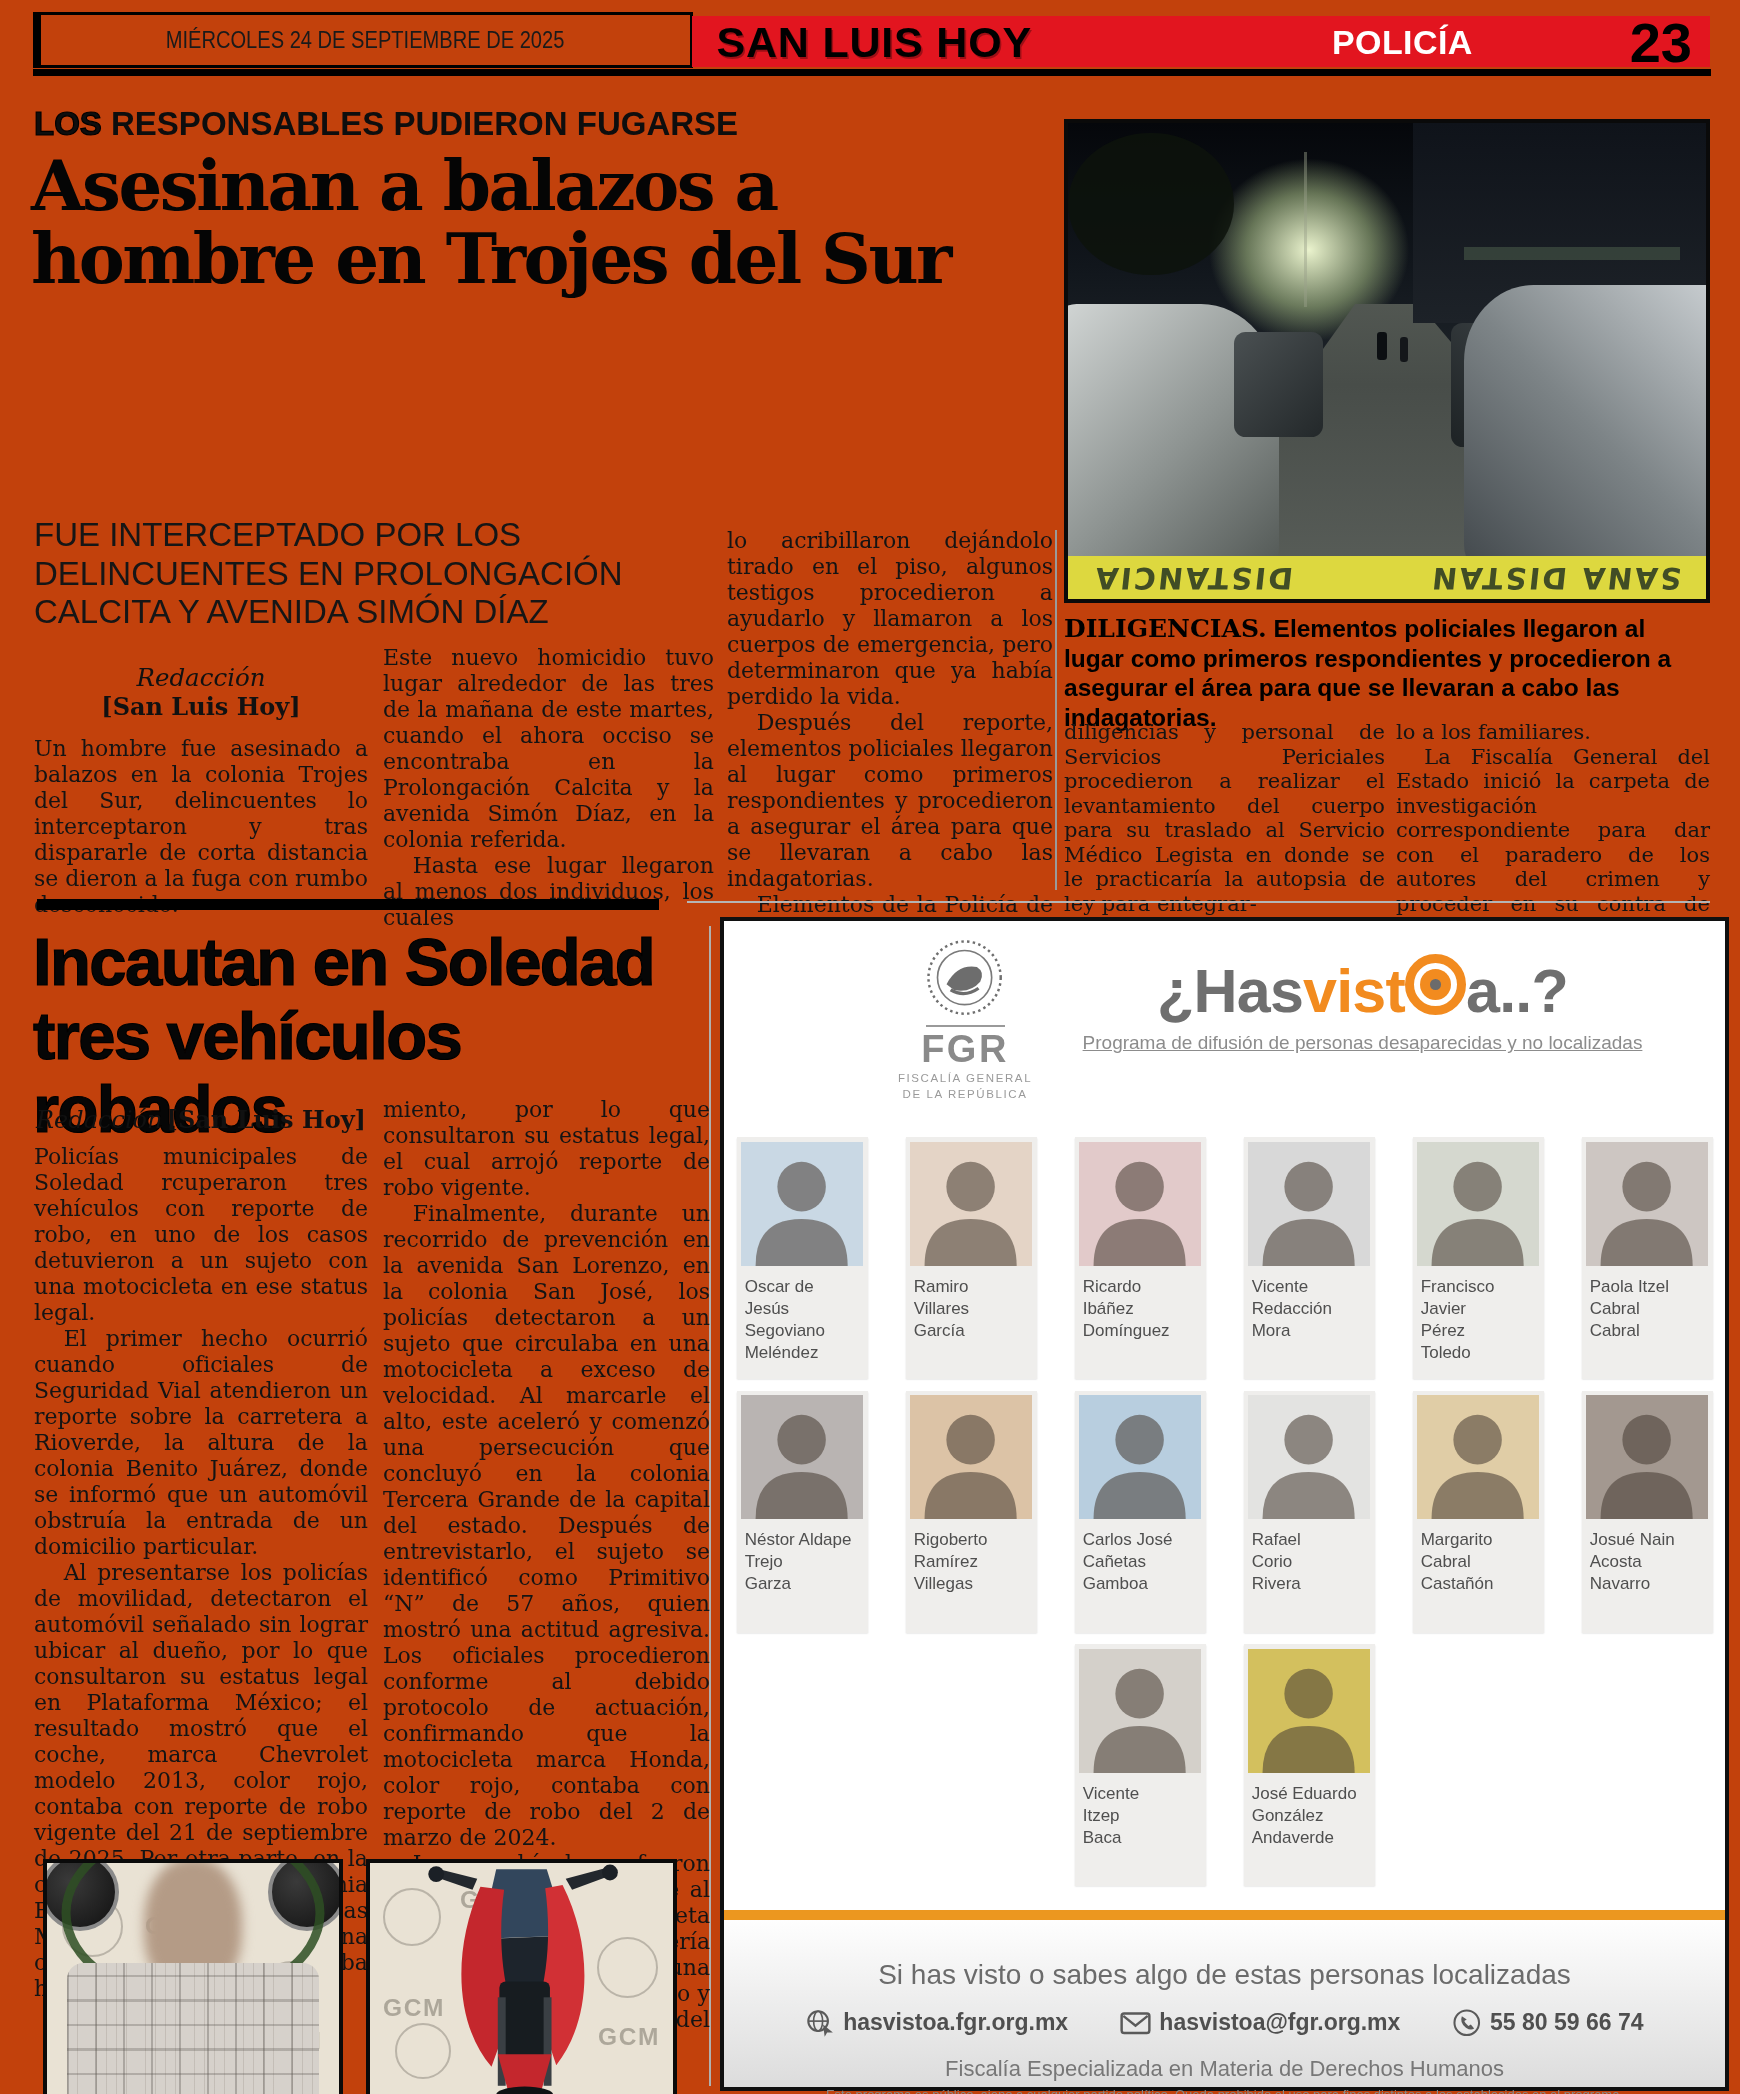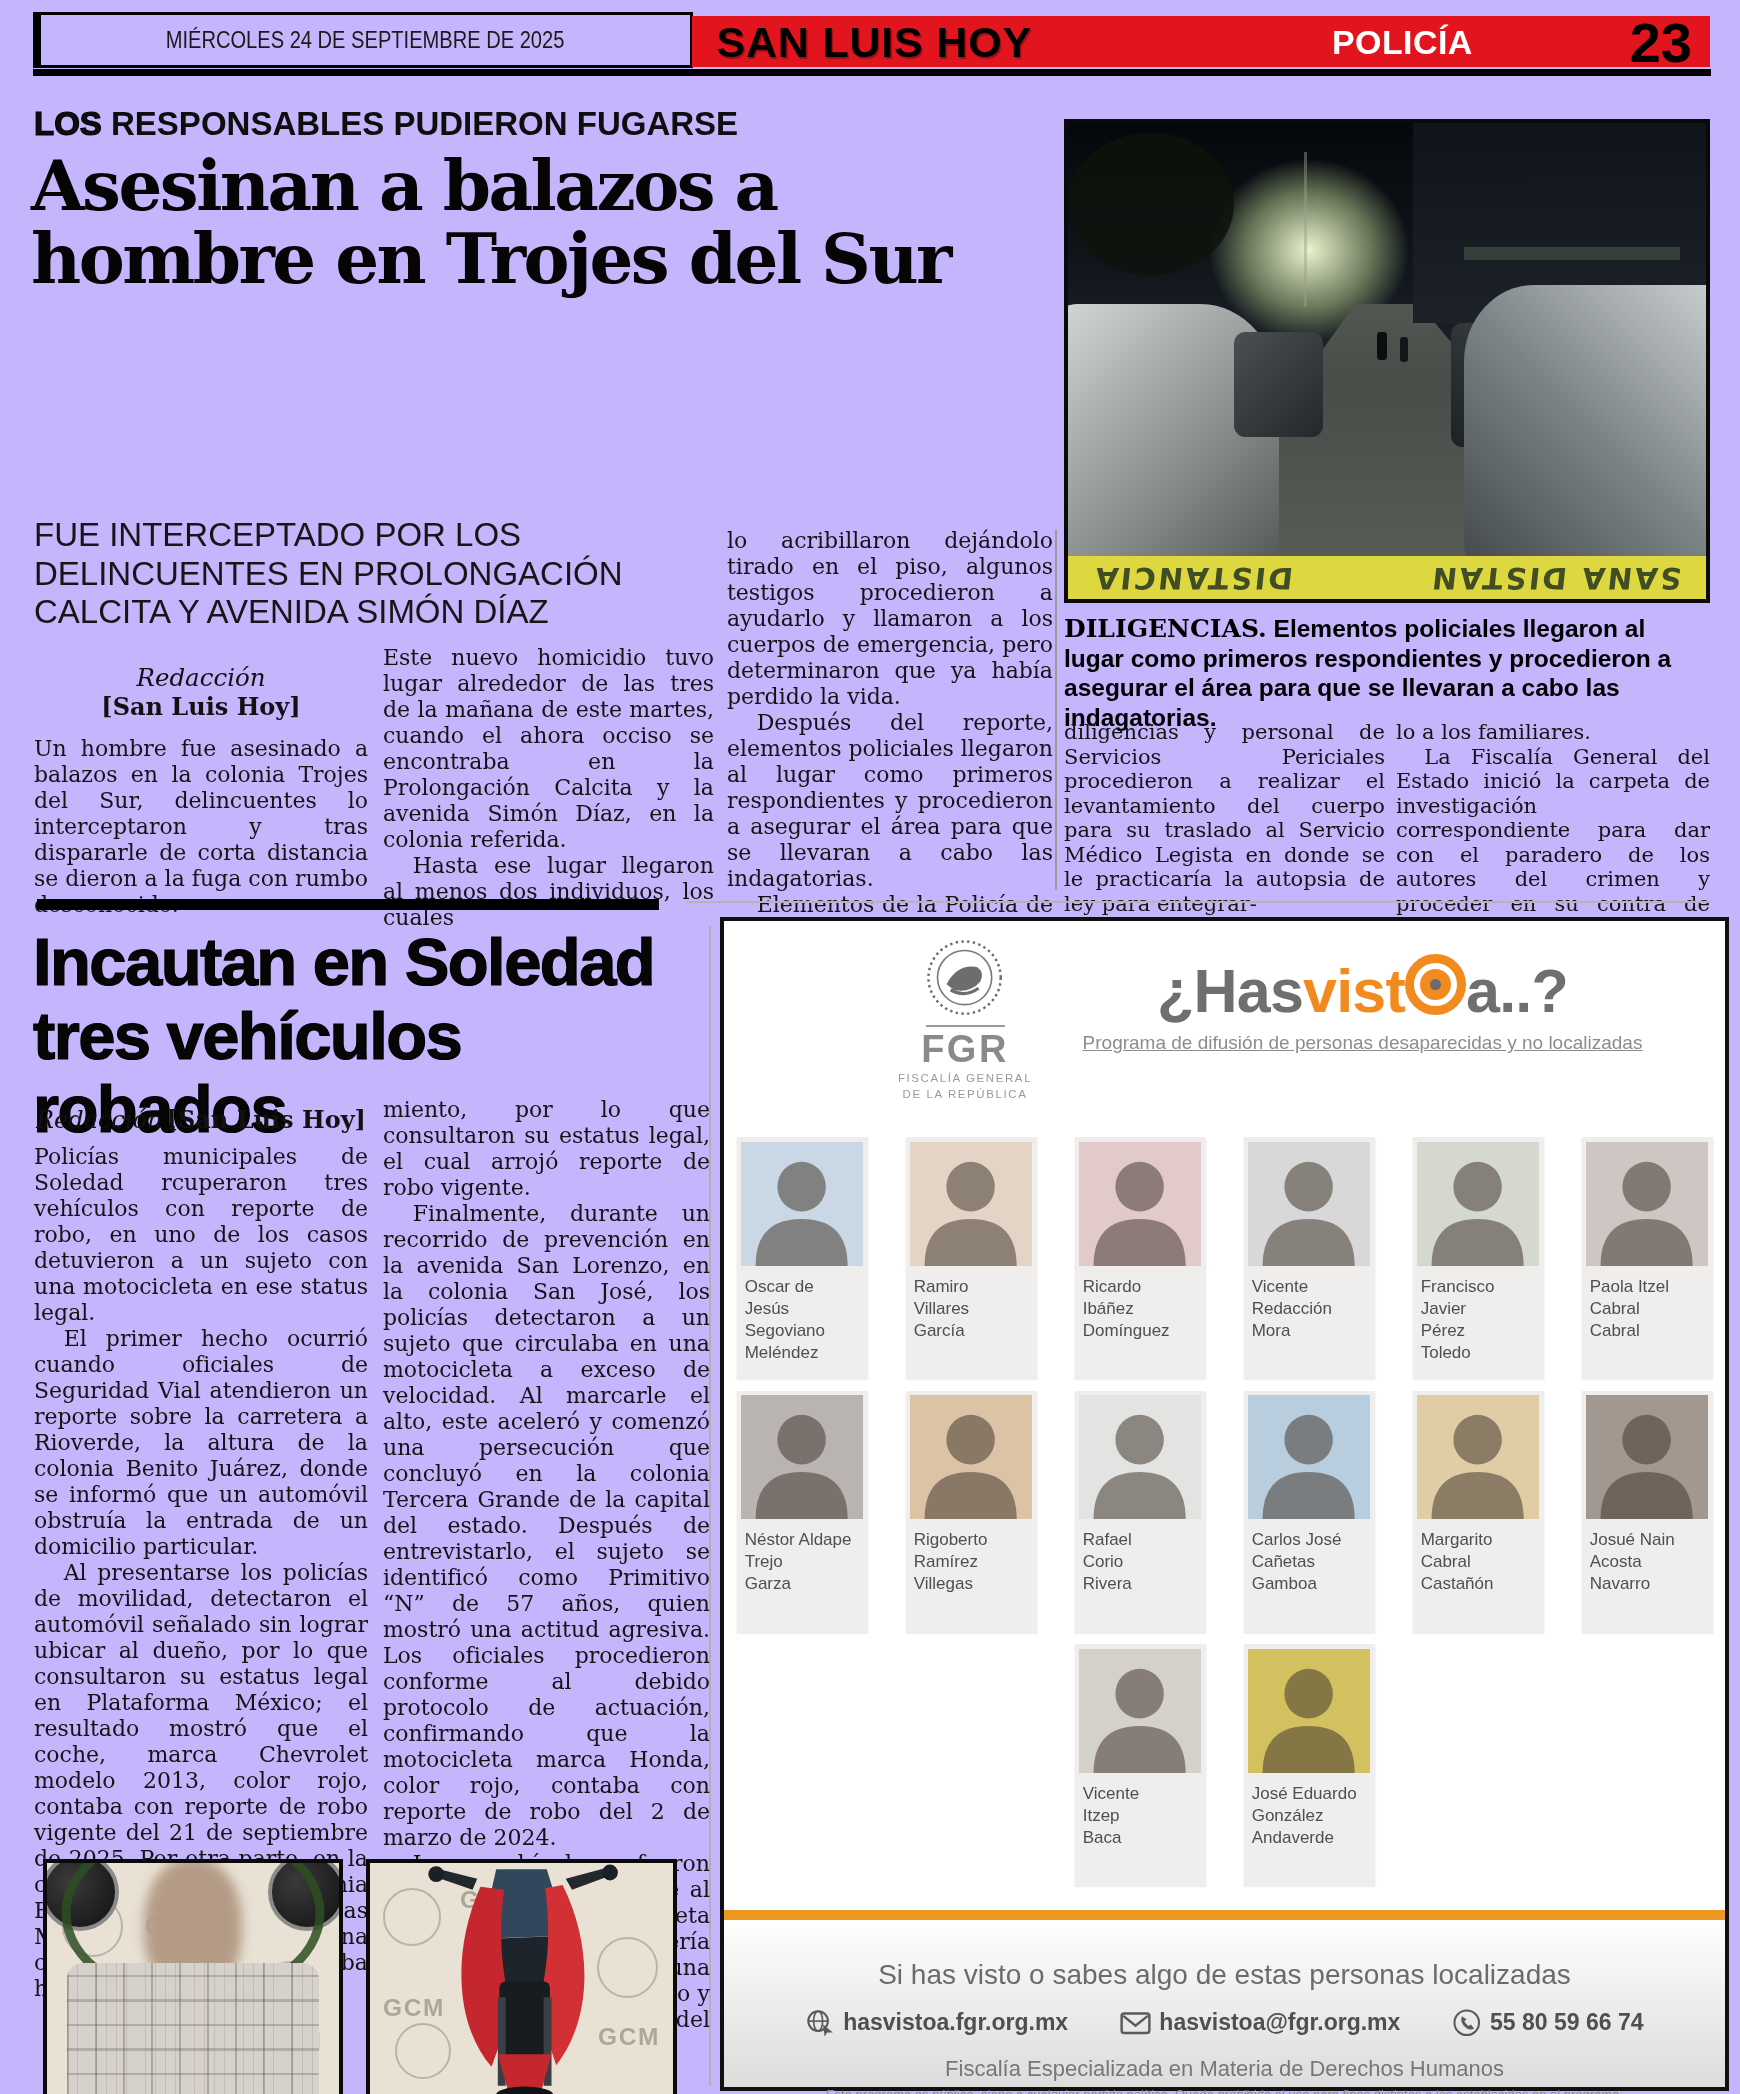--- a/index.html
+++ b/index.html
@@ -1,16 +1,16 @@
 <!DOCTYPE html>
 <html lang="es" style="font-size:13px"><head>
 <meta charset="utf-8">
 <style>
   html,body{margin:0;padding:0;background:#fff;}
-  #page{position:relative;width:1741px;height:2095px;background:#c4b5fd;overflow:hidden;
+  #page{position:relative;width:1741px;height:2095px;background:#c2410c;overflow:hidden;
         font-family:"Liberation Sans",sans-serif;color:#111;}
   .abs{position:absolute;}
   
   .datebox{left:33px;top:11.5px;width:660px;height:56px;border:3.3px solid #000;border-left-width:8.2px;
            box-sizing:border-box;display:flex;align-items:center;justify-content:center;}
   .datebox span{font-size:24.5px;letter-spacing:0;transform:scaleX(.82);white-space:nowrap;color:#1a1a1a;}
   .banner{left:692px;top:16.4px;width:1018px;height:51px;background:#e2151f;}
   .masthead{position:absolute;left:24.5px;top:1.6px;font-size:43px;font-weight:900;letter-spacing:0.8px;
             color:#000;text-shadow:1.6px 1.6px 0 rgba(0,0,0,.3);white-space:nowrap;}
   .sectionlbl{position:absolute;left:640px;top:6.5px;font-size:34px;font-weight:800;color:#fff;letter-spacing:0.4px;}
@@ -357,44 +357,44 @@
       </svg>
     </div>
     <div class="pname">
       <div class="nline">Rigoberto</div>
       <div class="nline">Ramírez</div>
       <div class="nline">Villegas</div>
     </div>
   </div>
 
   <div class="pcard">
+    <div class="pphoto" style="background: rgb(184, 206, 223);">
+      <svg viewBox="0 0 100 100" preserveAspectRatio="none" style="width:100%;height:100%;">
+        <circle cx="50" cy="36" r="20" fill="rgba(70,58,50,.55)"></circle>
+        <path d="M12,100 Q12,62 50,62 Q88,62 88,100 Z" fill="rgba(70,58,50,.55)"></path>
+      </svg>
+    </div>
+    <div class="pname">
+      <div class="nline">Carlos José</div>
+      <div class="nline">Cañetas</div>
+      <div class="nline">Gamboa</div>
+    </div>
+  </div>
+
+  <div class="pcard">
     <div class="pphoto" style="background: rgb(227, 227, 225);">
       <svg viewBox="0 0 100 100" preserveAspectRatio="none" style="width:100%;height:100%;">
         <circle cx="50" cy="36" r="20" fill="rgba(70,58,50,.55)"></circle>
         <path d="M12,100 Q12,62 50,62 Q88,62 88,100 Z" fill="rgba(70,58,50,.55)"></path>
       </svg>
     </div>
     <div class="pname">
       <div class="nline">Rafael</div>
       <div class="nline">Corio</div>
       <div class="nline">Rivera</div>
-    </div>
-  </div>
-
-  <div class="pcard">
-    <div class="pphoto" style="background: rgb(184, 206, 223);">
-      <svg viewBox="0 0 100 100" preserveAspectRatio="none" style="width:100%;height:100%;">
-        <circle cx="50" cy="36" r="20" fill="rgba(70,58,50,.55)"></circle>
-        <path d="M12,100 Q12,62 50,62 Q88,62 88,100 Z" fill="rgba(70,58,50,.55)"></path>
-      </svg>
-    </div>
-    <div class="pname">
-      <div class="nline">Carlos José</div>
-      <div class="nline">Cañetas</div>
-      <div class="nline">Gamboa</div>
     </div>
   </div>
 
   <div class="pcard">
     <div class="pphoto" style="background: rgb(224, 205, 166);">
       <svg viewBox="0 0 100 100" preserveAspectRatio="none" style="width:100%;height:100%;">
         <circle cx="50" cy="36" r="20" fill="rgba(70,58,50,.55)"></circle>
         <path d="M12,100 Q12,62 50,62 Q88,62 88,100 Z" fill="rgba(70,58,50,.55)"></path>
       </svg>
     </div>

